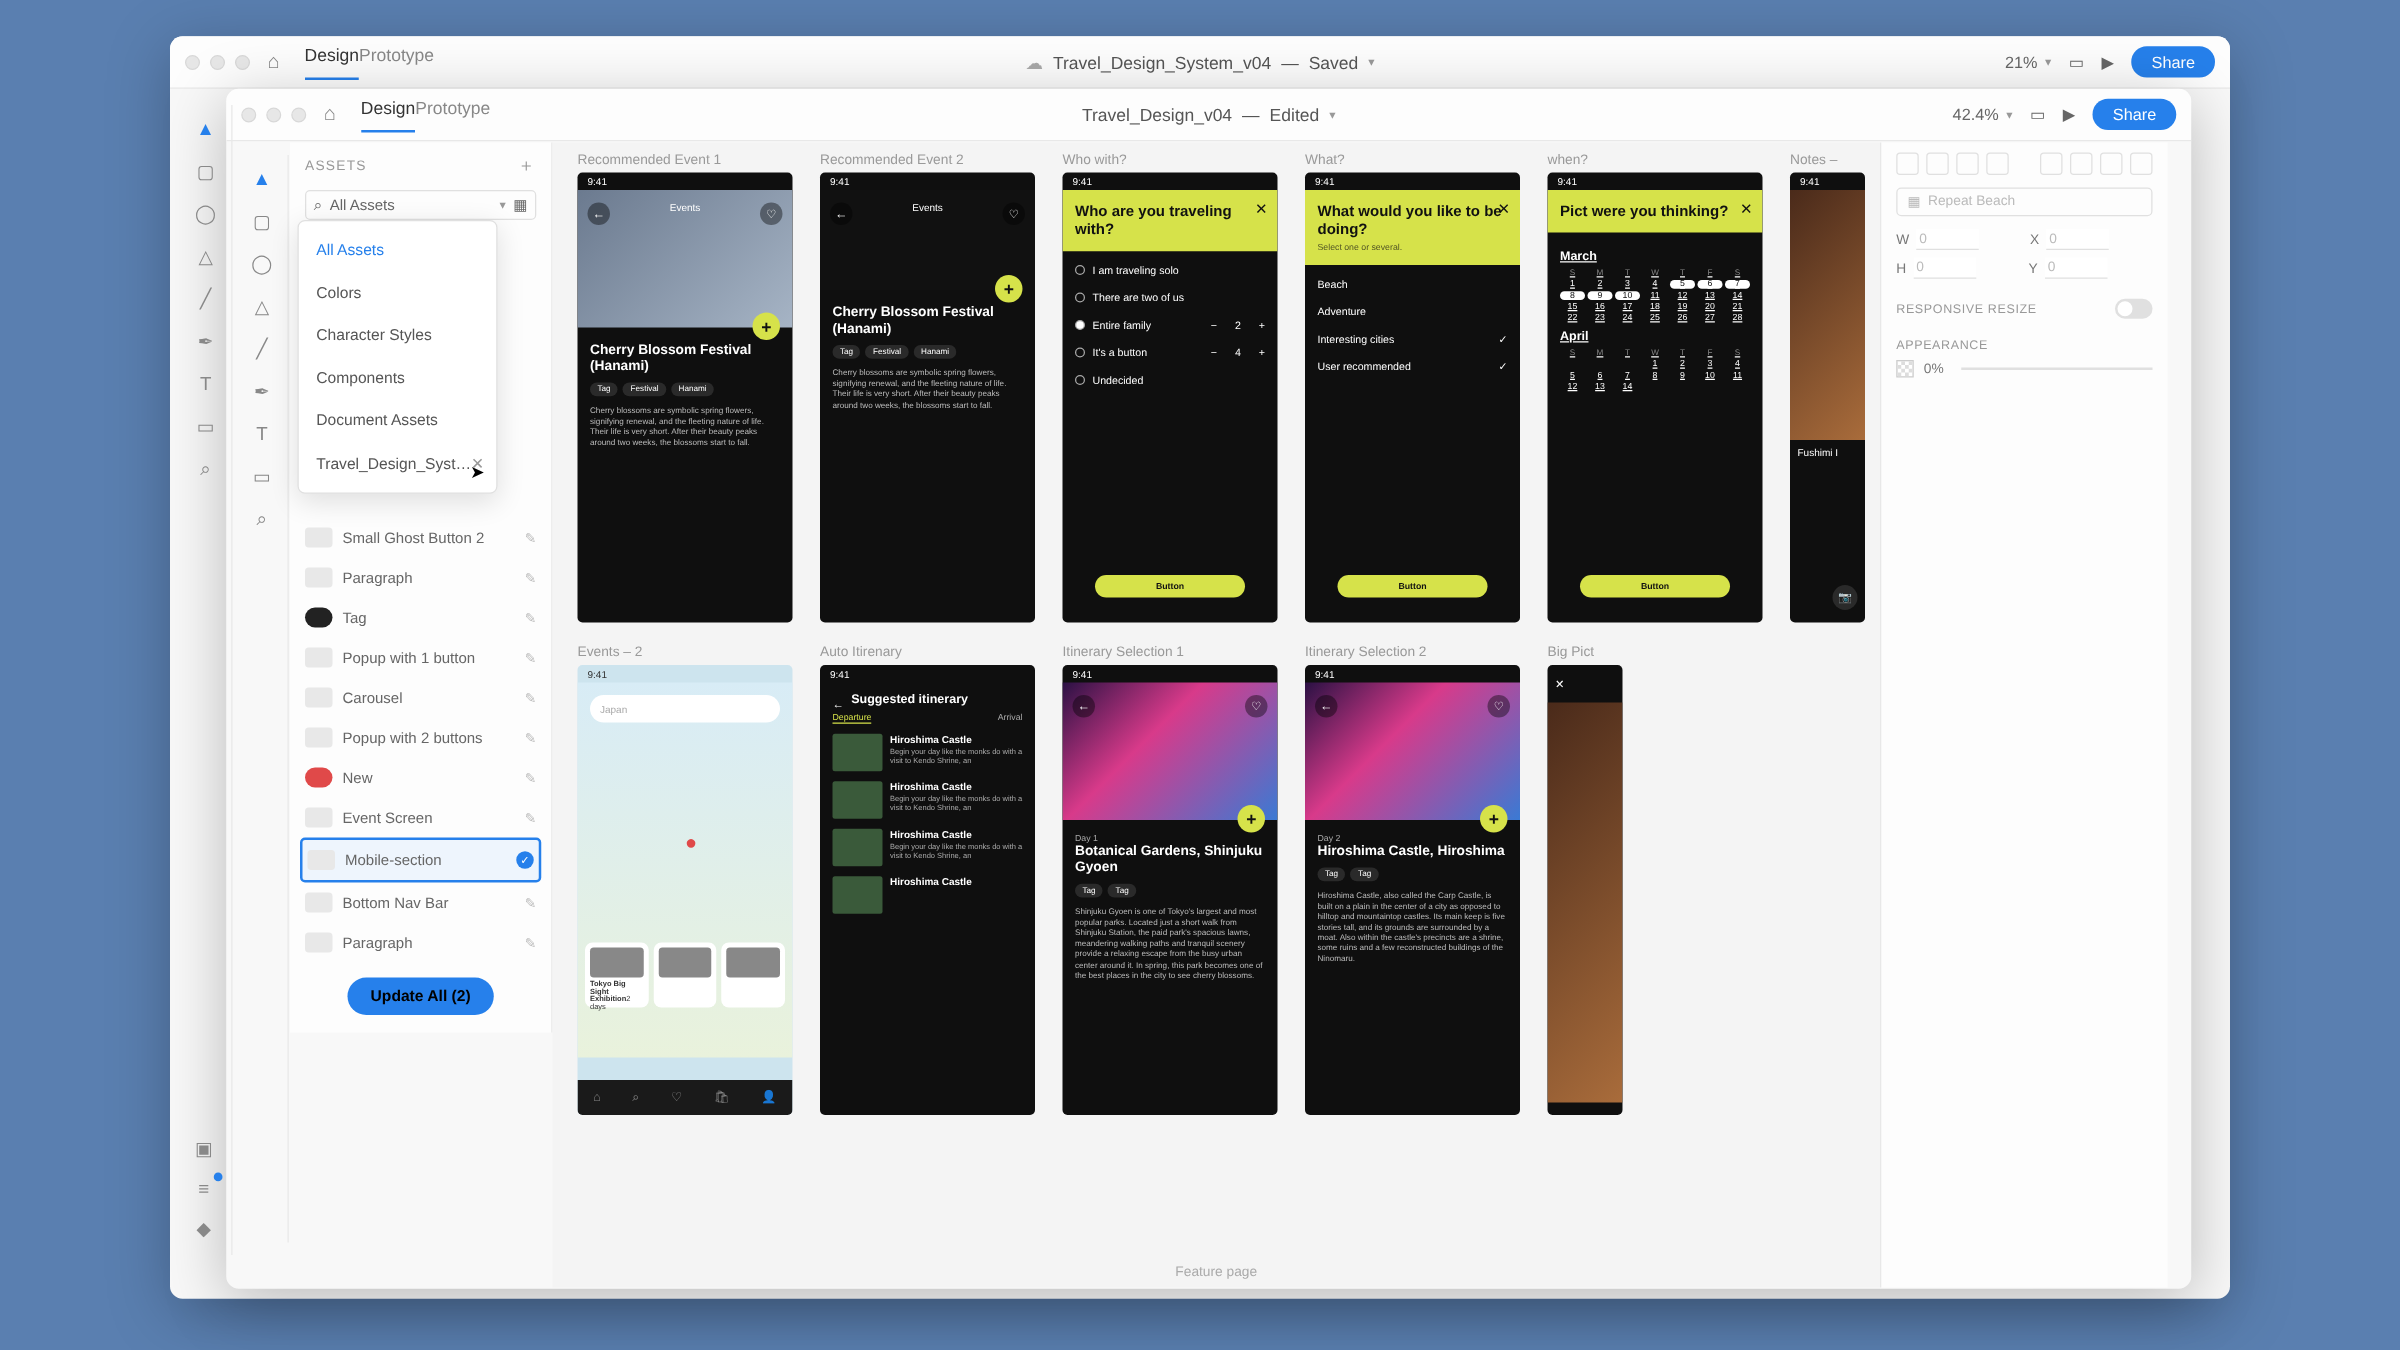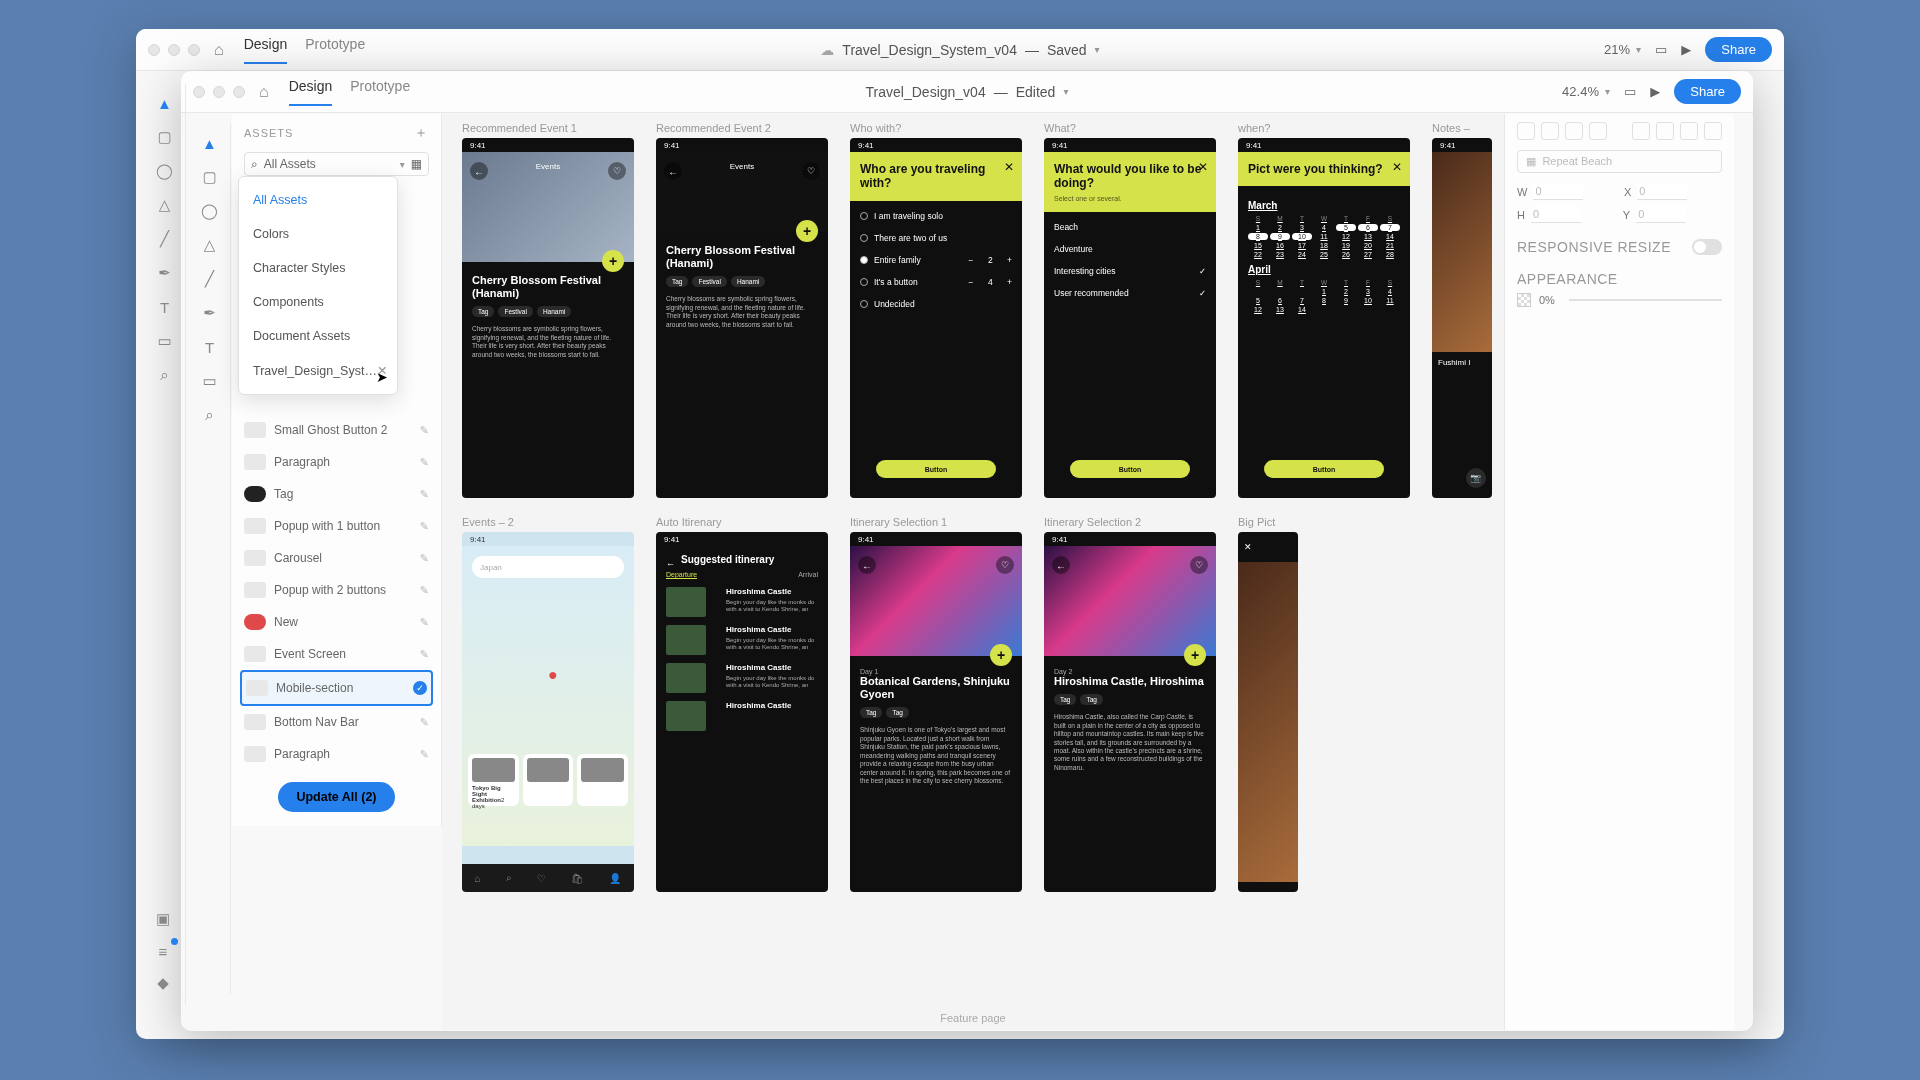--- a/index.html
+++ b/index.html
@@ -6,21 +6,21 @@
 body { font-family: -apple-system, BlinkMacSystemFont, "Segoe UI", sans-serif; background: #5a7fb0; width: 1920px; height: 1080px; overflow: hidden; }
 
 .win { position: absolute; background: #f8f8f8; border-radius: 10px; box-shadow: 0 10px 50px rgba(0,0,0,.25); overflow: hidden; }
 .win.back { left: 136px; top: 29px; width: 1648px; height: 1010px; }
 .win.front { left: 181px; top: 71px; width: 1572px; height: 960px; }
 
 .titlebar { height: 42px; display: flex; align-items: center; padding: 0 12px; border-bottom: 1px solid #e8e8e8; background: #fdfdfd; position: relative; }
 .traffic { display: flex; gap: 8px; }
 .dot { width: 12px; height: 12px; border-radius: 50%; background: #e7e7e7; border: 1px solid #d8d8d8; }
 .home { margin-left: 14px; color: #888; cursor: pointer; }
-.tabs { display: flex; gap: 18px; margin-left: 20px; font-size: 14px; color: #888; }
+.tabs { display: flex; margin-left: 20px; font-size: 14px; color: #888; }
 .tab { cursor: pointer; padding-bottom: 10px; }
 .tab.active { color: #333; border-bottom: 2px solid #2680eb; }
 .doc-title { position: absolute; left: 50%; transform: translateX(-50%); display: flex; align-items: center; gap: 8px; font-size: 14px; color: #555; }
 .cloud { color: #aaa; }
 .right-tools { margin-left: auto; display: flex; align-items: center; gap: 14px; font-size: 13px; color: #666; }
 .share-btn { background: #2680eb; color: #fff; border-radius: 14px; padding: 5px 16px; font-size: 13px; cursor: pointer; }
 .zoom { display: flex; align-items: center; gap: 6px; }
 .chev { font-size: 10px; color: #999; }
 
 .body { display: flex; height: calc(100% - 42px); }
@@ -88,32 +88,32 @@
 .bottom-cards .c { flex:1; height:52px; background:#fff; border-radius:6px; padding:4px; font-size:6px; color:#333;}
 .bottom-cards .c .cimg{height:24px;background:#888;border-radius:3px;margin-bottom:3px;}
 .nav { position:absolute; bottom:0; left:0; right:0; height:28px; background:#1a1a1a; display:flex; justify-content:space-around; align-items:center; font-size:10px; color:#888;}
 .blur { height:346px; background: radial-gradient(circle at 40% 40%, #5a4638, #1a1410 70%); filter: blur(2px);}
 .grid2 { display:grid; grid-template-columns:1fr 1fr; gap:16px; padding: 20px 16px;}
 .g2i { display:flex; flex-direction:column; align-items:center; gap:6px; color:#d6e24a; font-size:8px;}
 .g2i .ic { width:22px;height:22px;border:1.5px solid #d6e24a; border-radius:4px;}
 .itin { padding: 8px 10px; }
 .itin .hdr2 { display:flex; justify-content:space-between; font-size:7px; color:#aaa; margin-bottom:8px;}
 .itin .tt { font-size:10px; font-weight:700; margin-bottom:6px;}
-.itin .row { display:flex; gap:20px; margin-bottom:8px;}
+.itin .row { display:flex; gap:6px; margin-bottom:8px;}
 .itin .row .timg { width:40px;height:30px;background:#3a5a3a;border-radius:2px;flex-shrink:0;}
 .itin .row .txt { font-size:6px; color:#aaa; line-height:1.2;}
 .itin .row .txt b { color:#fff; font-size:8px; display:block; margin-bottom:2px;}
 
 .inspector { width: 230px; border-left: 1px solid #e8e8e8; background: #fdfdfd; padding: 8px 12px; font-size: 11px; color: #777; }
 .align-btns { display:flex; gap:6px; margin-bottom: 10px;}
 .align-btns .ab { width: 18px; height: 18px; border:1px solid #e0e0e0; border-radius:3px; cursor:pointer;}
 .repeat { border: 1px solid #e0e0e0; border-radius:4px; padding:4px 8px; margin-bottom: 10px; color:#bbb; display:flex; gap:6px;}
 .dim { display:grid; grid-template-columns: auto 1fr auto 1fr; gap: 6px; align-items:center; font-size:11px; margin: 6px 0;}
 .dim input { border:none; border-bottom:1px solid #e0e0e0; width:50px; font-size:11px; padding:2px; color:#bbb;}
-.sect-title { font-size: 14px; letter-spacing: .5px; color: #999; margin: 16px 0 6px; justify-content: flex-end; }
+.sect-title { font-size: 10px; letter-spacing: .5px; color: #999; margin: 16px 0 6px; justify-content: flex-end; }
 .toggle { width:30px;height:16px;border-radius:8px;background:#e0e0e0;margin-left:auto;position:relative;}
 .toggle::after{content:'';position:absolute;width:12px;height:12px;background:#fff;border-radius:50%;top:2px;left:2px;}
 .opac { display:flex; align-items:center; gap:8px;}
 .opac .box { width:14px;height:14px;border:1px solid #ccc;background:repeating-conic-gradient(#ddd 0 25%,#fff 0 50%) 0 0/6px 6px;}
 
 .bottom-txt { position: absolute; bottom: 6px; left: 50%; transform: translateX(-50%); font-size: 11px; color: #aaa; }
 
 .layer-foot { position:absolute; bottom:10px; left:8px; display:flex; flex-direction:column; gap:10px; color:#888;}
 .notif-dot { position:relative;}
 .notif-dot::after{content:'';position:absolute;top:-2px;right:-4px;width:7px;height:7px;background:#2680eb;border-radius:50%;}

